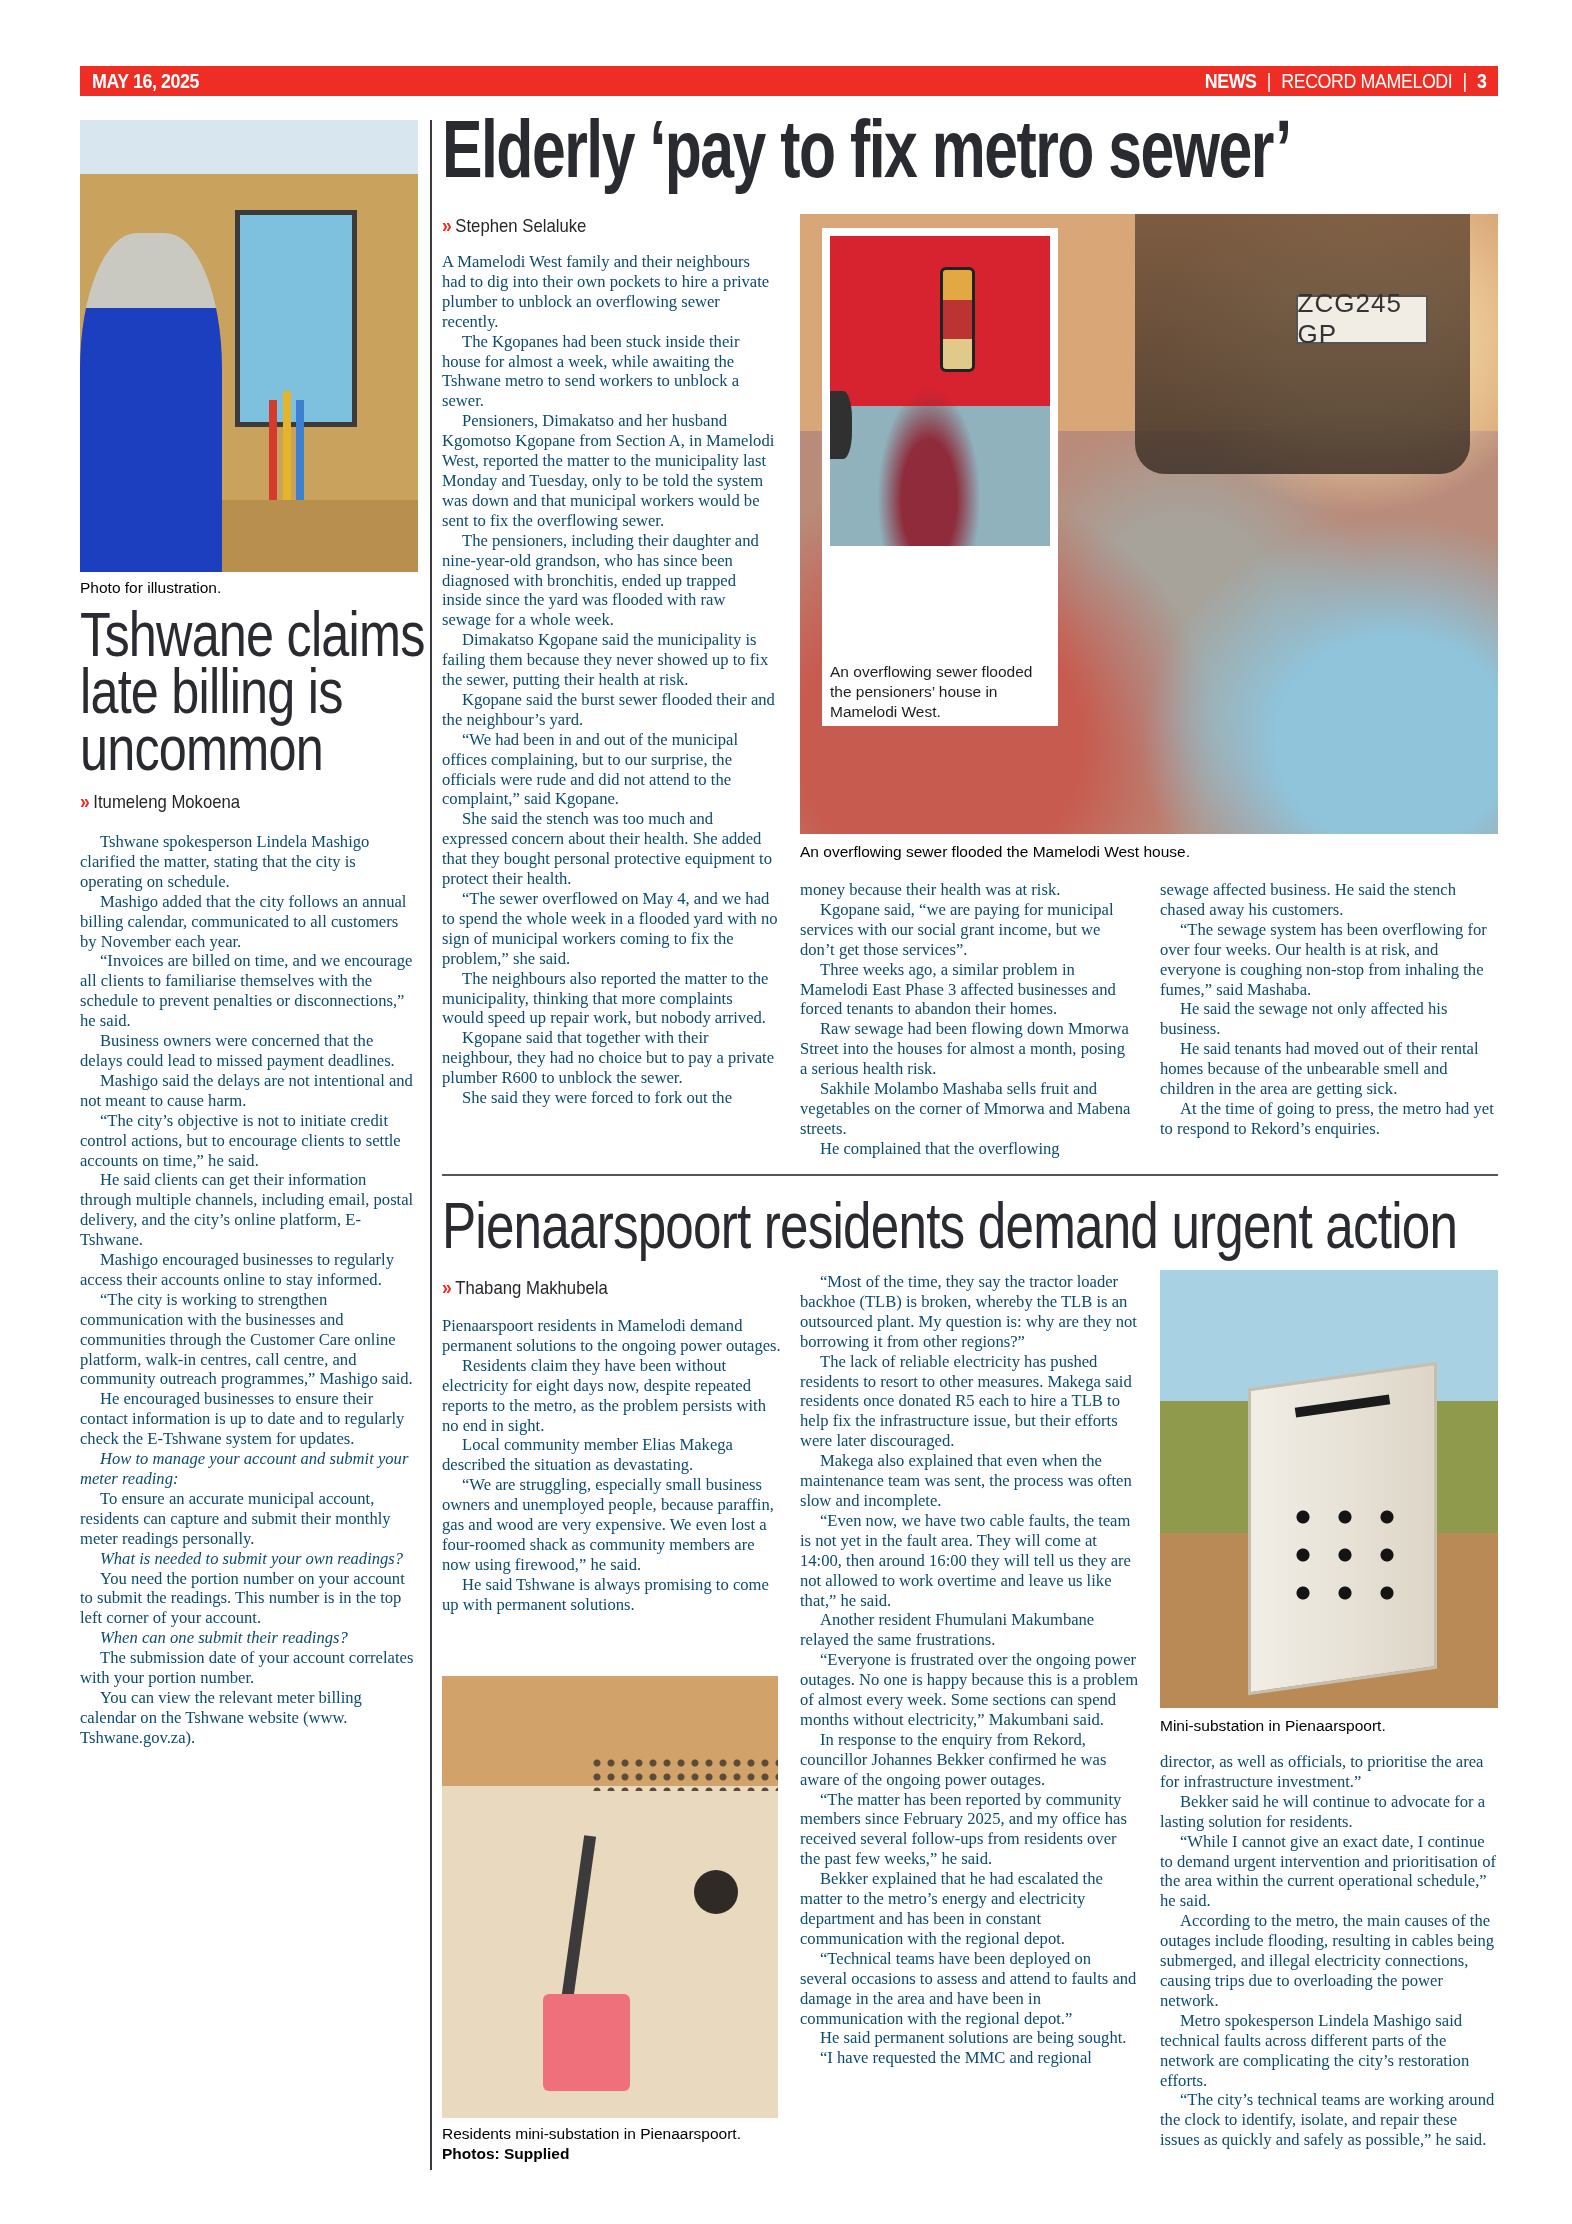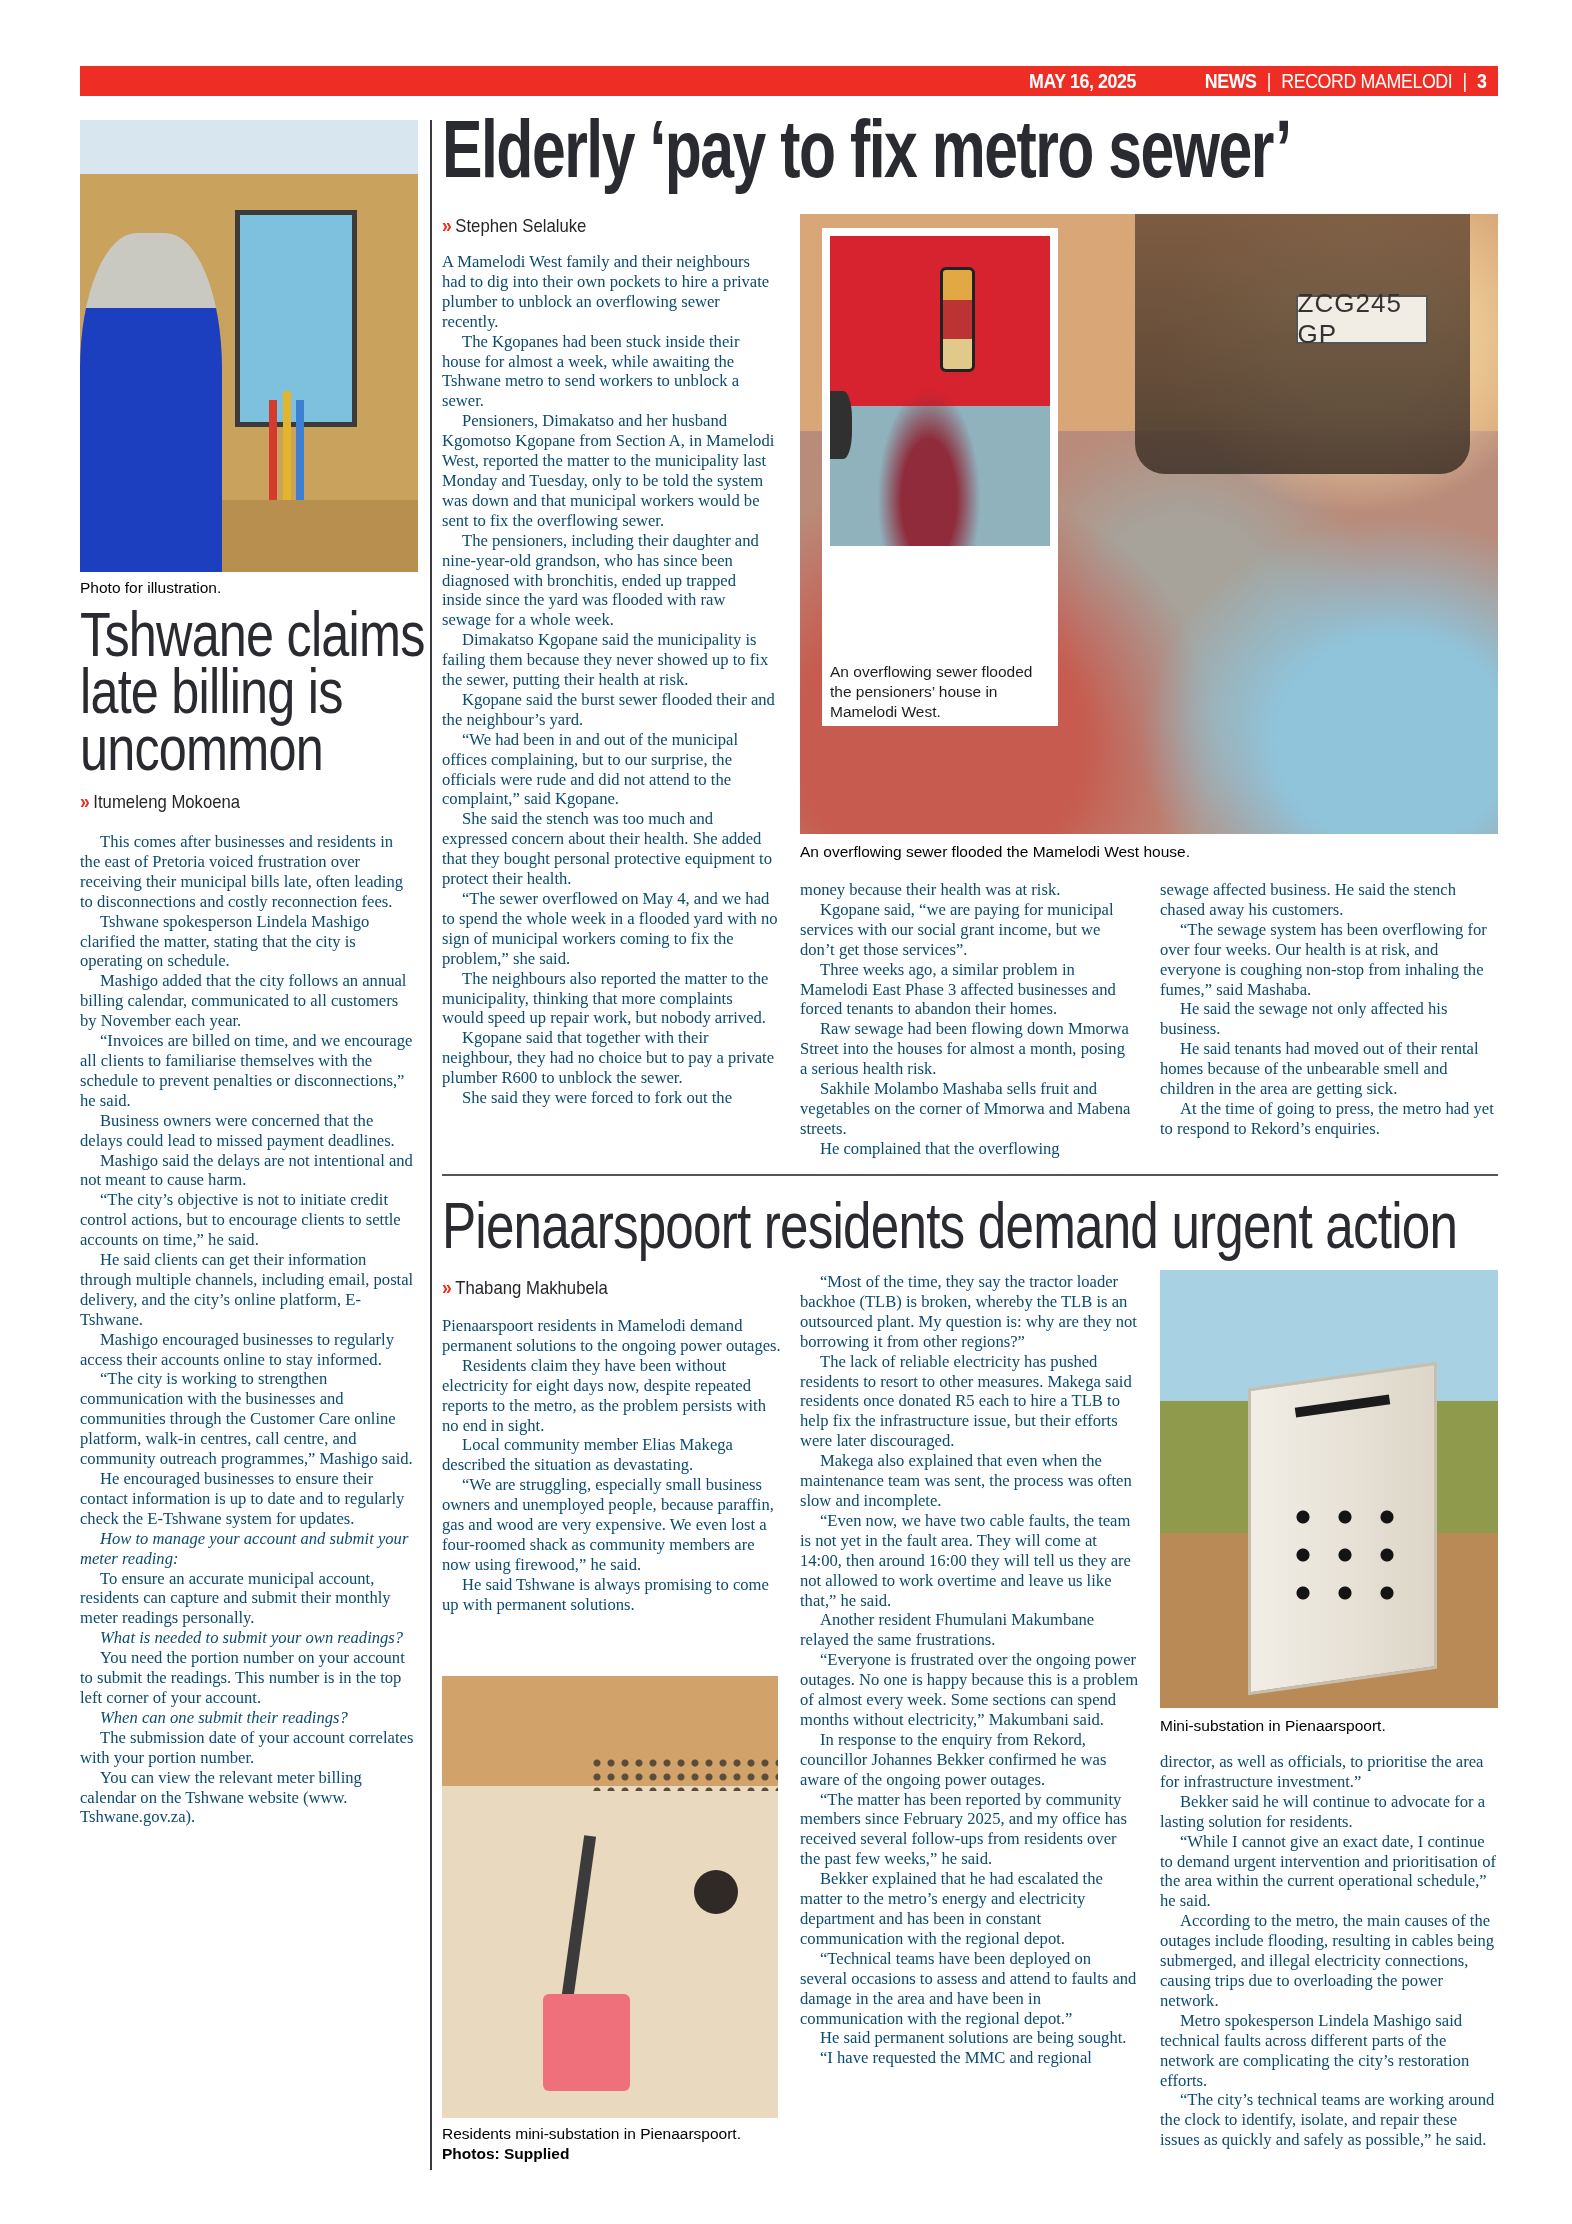--- a/index.html
+++ b/index.html
@@ -1,20 +1,20 @@
 <!DOCTYPE html>
 <html><head>
 <meta charset="utf-8">
 <style>
   * { box-sizing: border-box; margin: 0; padding: 0; }
   html, body { width: 1572px; height: 2224px; background: #ffffff; overflow: hidden; }
   body { position: relative; font-family: "Liberation Serif", serif; color: #2b2b30; }
 
   .topbar { position: absolute; left: 80px; top: 66px; width: 1418px; height: 30px; background: #ee2e24;
-            display: flex; align-items: center; justify-content: flex-end; padding: 0 12px;
+            display: flex; align-items: center; justify-content: space-between; padding: 0 12px;
             color: #fff; font-family: "Liberation Sans", sans-serif; font-size: 21px; letter-spacing: -0.5px; }
   .topbar .date { font-weight: bold; transform: scaleX(0.85); transform-origin: left center; }
   .topbar .right { display: flex; align-items: center; gap: 12px; transform: scaleX(0.85); transform-origin: right center; }
   .topbar .sect { font-weight: bold; }
   .topbar .pub { font-weight: normal; }
   .topbar .pg { font-weight: bold; }
   .topbar .sep { font-weight: normal; }
 
   .photo { position: absolute; overflow: hidden; }
   .caption { position: absolute; font-family: "Liberation Sans", sans-serif; font-size: 15.5px; line-height: 20px; color: #000000; }
@@ -105,21 +105,20 @@
 <div class="head-light" style="left:80px; top:606px; font-size:63px; line-height:57px; transform:scaleX(0.8);">
   <div>Tshwane claims</div>
   <div>late billing is</div>
   <div>uncommon</div>
 </div>
 <div class="byline" style="left:80px; top:790px;">
   <span class="chev">»</span>
   <span>Itumeleng Mokoena</span>
 </div>
 <div class="col" style="left:80px; top:832px; width:336px;">
-  <p>This comes after businesses and residents in the east of Pretoria voiced frustration over receiving their municipal bills late, often leading to disconnections and costly reconnection fees.</p>
   <p>Tshwane spokesperson Lindela Mashigo clarified the matter, stating that the city is operating on schedule.</p>
   <p>Mashigo added that the city follows an annual billing calendar, communicated to all customers by November each year.</p>
   <p>“Invoices are billed on time, and we encourage all clients to familiarise themselves with the schedule to prevent penalties or disconnections,” he said.</p>
   <p>Business owners were concerned that the delays could lead to missed payment deadlines.</p>
   <p>Mashigo said the delays are not intentional and not meant to cause harm.</p>
   <p>“The city’s objective is not to initiate credit control actions, but to encourage clients to settle accounts on time,” he said.</p>
   <p>He said clients can get their information through multiple channels, including email, postal delivery, and the city’s online platform, E-Tshwane.</p>
   <p>Mashigo encouraged businesses to regularly access their accounts online to stay informed.</p>
   <p>“The city is working to strengthen communication with the businesses and communities through the Customer Care online platform, walk-in centres, call centre, and community outreach programmes,” Mashigo said.</p>
   <p>He encouraged businesses to ensure their contact information is up to date and to regularly check the E-Tshwane system for updates.</p>

